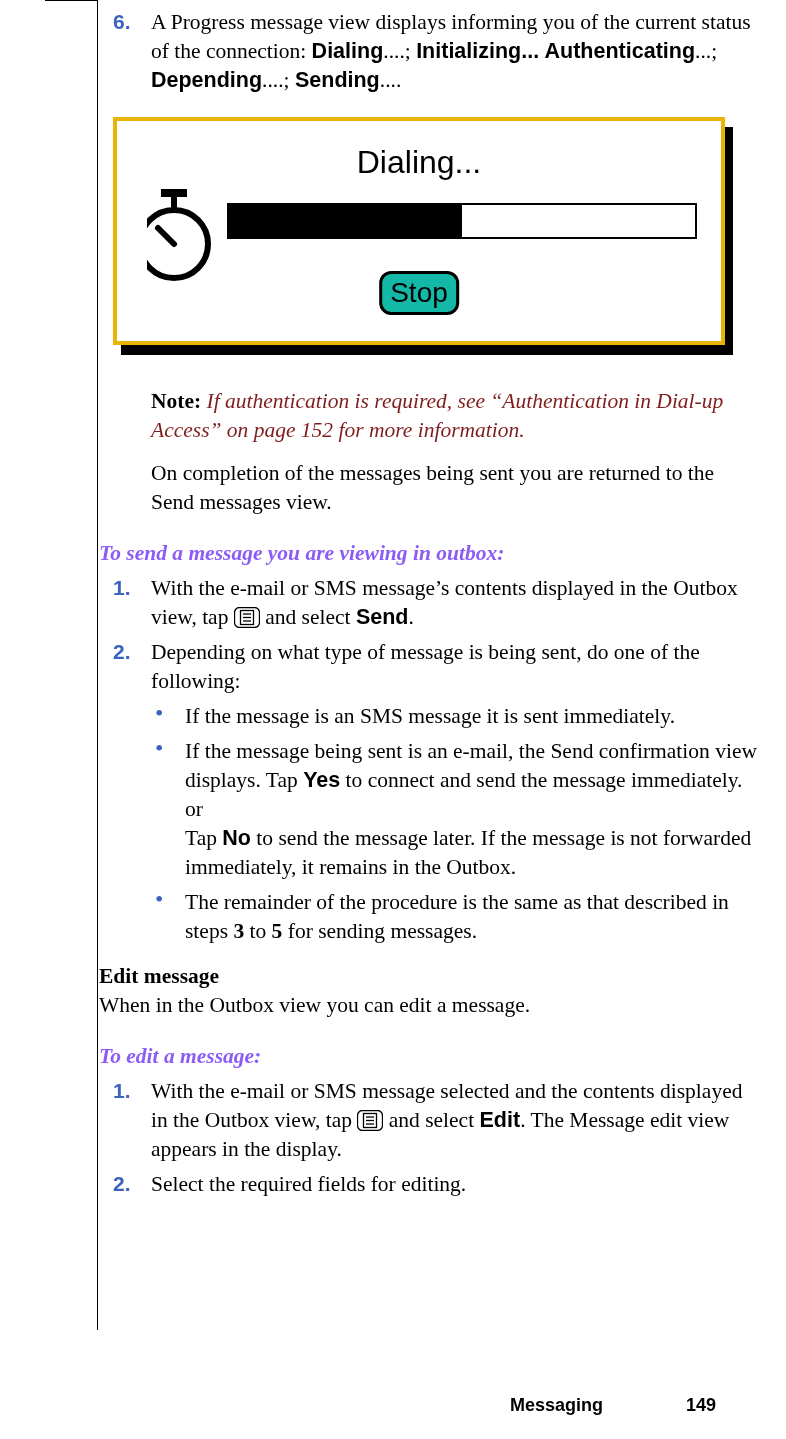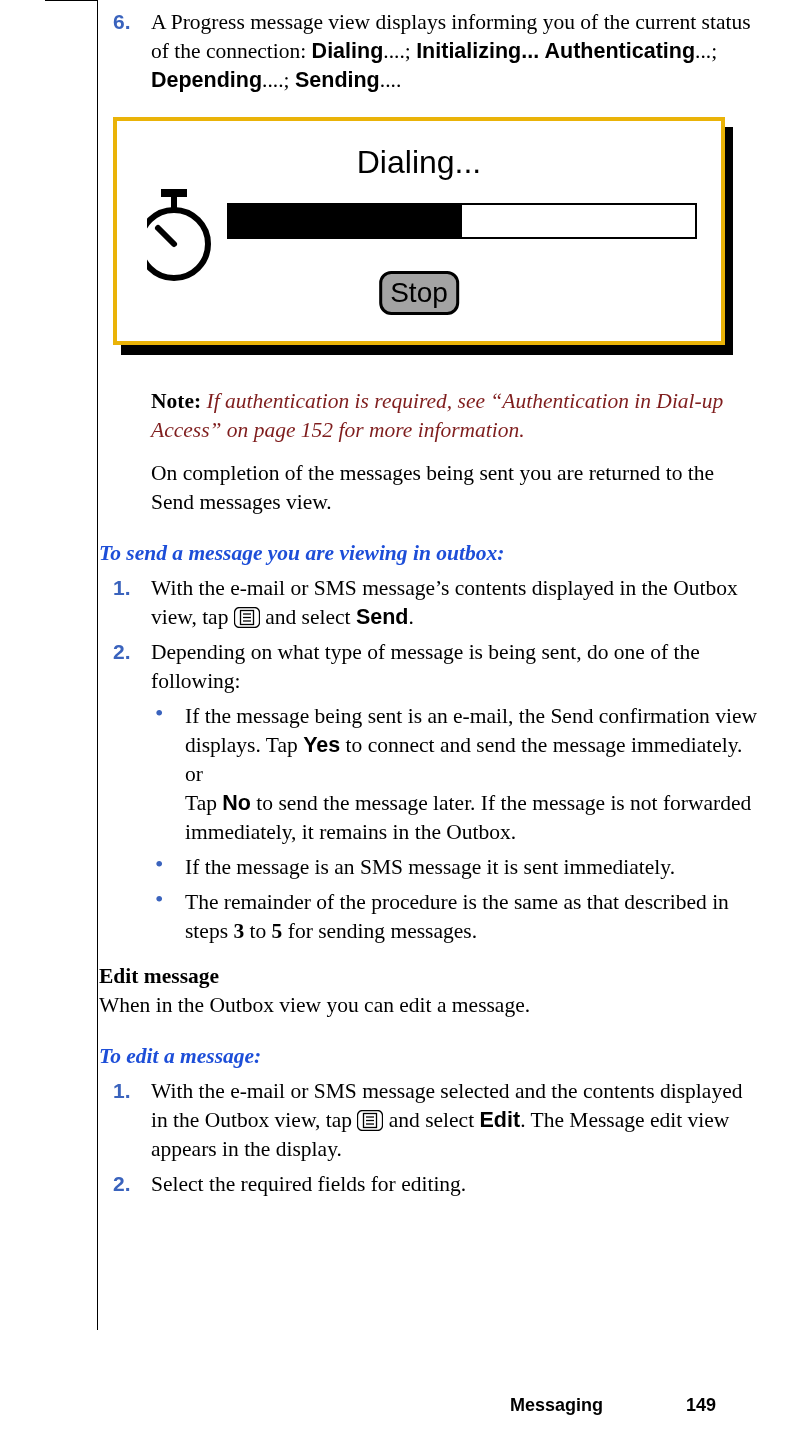--- a/index.html
+++ b/index.html
@@ -116,21 +116,21 @@
     position: absolute;
     left: 50%;
     transform: translateX(-50%);
     top: 150px;
     border: 3px solid #000;
     border-radius: 12px;
     padding: 0 8px;
     font-family: Arial, Helvetica, sans-serif;
     font-size: 28px;
     line-height: 38px;
-    background: #a3a3a3;
+    background: #14b8a6;
   }
   .note {
     padding-left: 38px;
     padding-right: 10px;
     margin-top: 10px;
   }
   .note-label {
     font-family: Liberation Serif, serif;
     font-weight: 700;
   }
@@ -139,21 +139,21 @@
     color: #7f1d1d;
   }
   .para {
     padding-left: 38px;
     padding-right: 10px;
     margin-top: 14px;
   }
   .heading-italic {
     font-style: italic;
     font-weight: 700;
-    color: #1d4ed8;
+    color: #8b5cf6;
     margin-top: 22px;
     margin-left: -14px;
   }
   .list {
     position: relative;
     margin-top: 4px;
   }
   .li {
     position: relative;
     padding-left: 38px;
@@ -273,26 +273,26 @@
                 <line x1="9" y1="14" x2="17" y2="14" stroke="#000" stroke-width="1.3"></line>
               </svg></span><span> and select </span><span class="sans-b">Send</span><span>.</span>
         </span>
       </div>
       <div class="li">
         <span class="step-num">2.</span>
         <span>Depending on what type of message is being sent, do one of the following:</span>
       </div>
 
       <div class="bullets">
+        <div class="bullet">If the message is an SMS message it is sent immediately.</div>
         <div class="bullet">
           <span>If the message being sent is an e-mail, the Send confirmation view displays. Tap </span><span class="sans-b">Yes</span><span> to connect and send the message immediately.</span>
           <div>or</div>
           <span>Tap </span><span class="sans-b">No</span><span> to send the message later. If the message is not forwarded immediately, it remains in the Outbox.</span>
         </div>
-        <div class="bullet">If the message is an SMS message it is sent immediately.</div>
         <div class="bullet">
           <span>The remainder of the procedure is the same as that described in steps </span><b>3</b><span> to </span><b>5</b><span> for sending messages.</span>
         </div>
       </div>
     </div>
 
     <div class="edit-hdr">Edit message</div>
     <div class="edit-body">When in the Outbox view you can edit a message.</div>
 
     <div class="heading-italic">To edit a message:</div>

